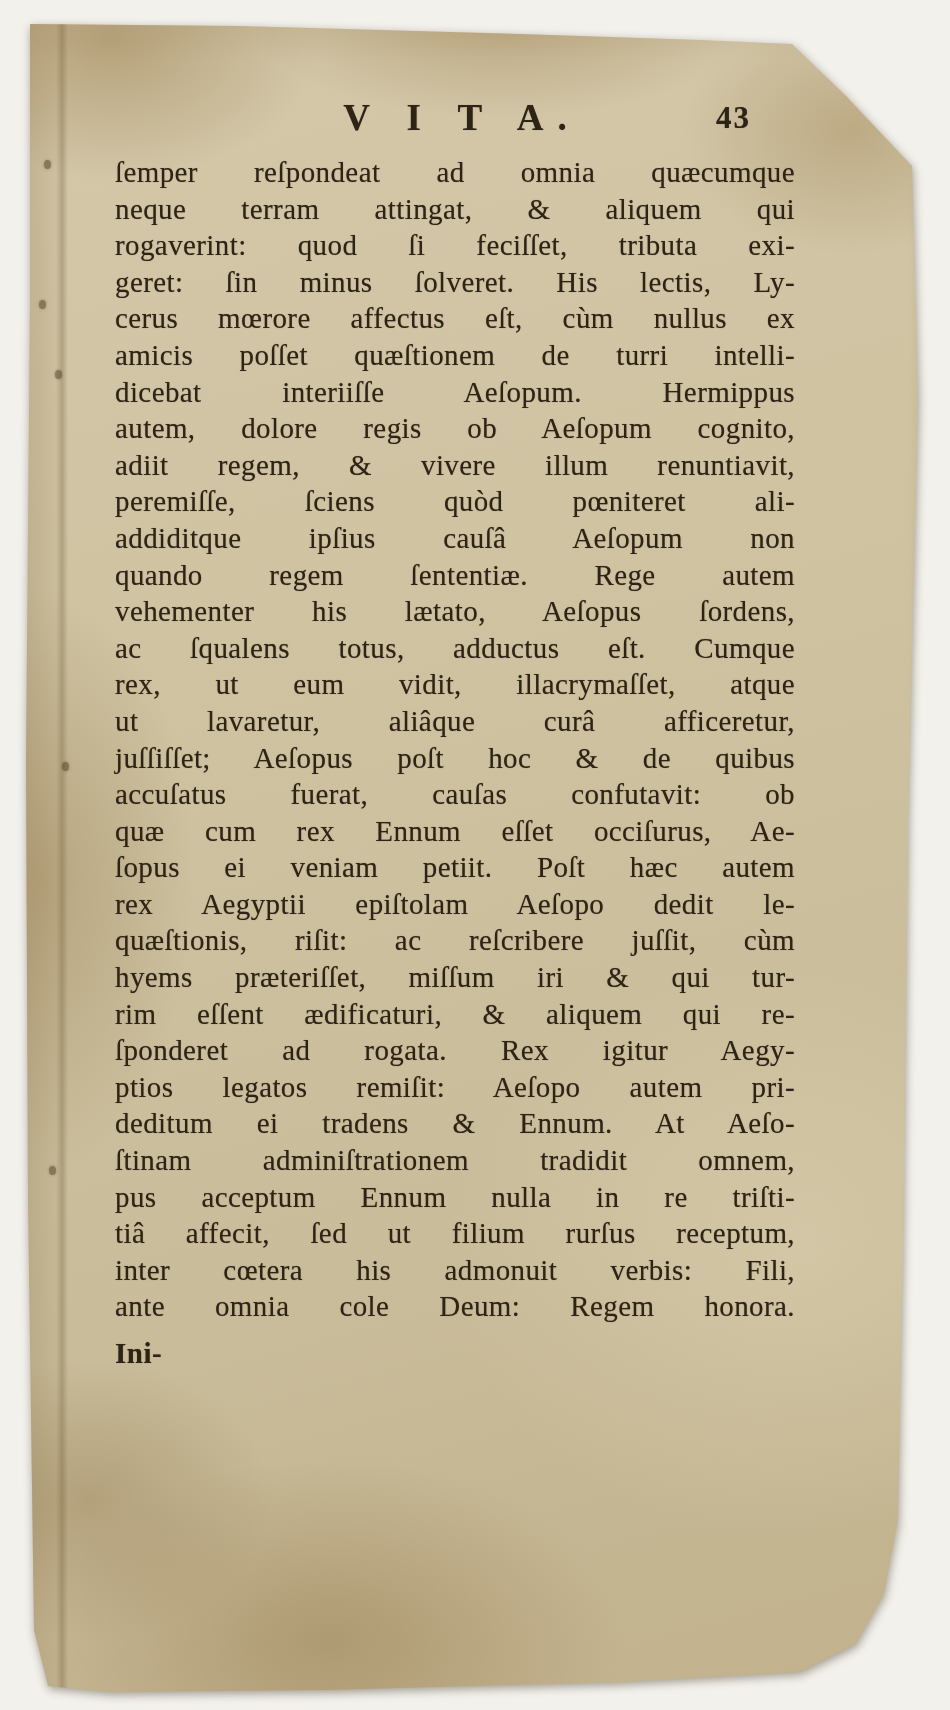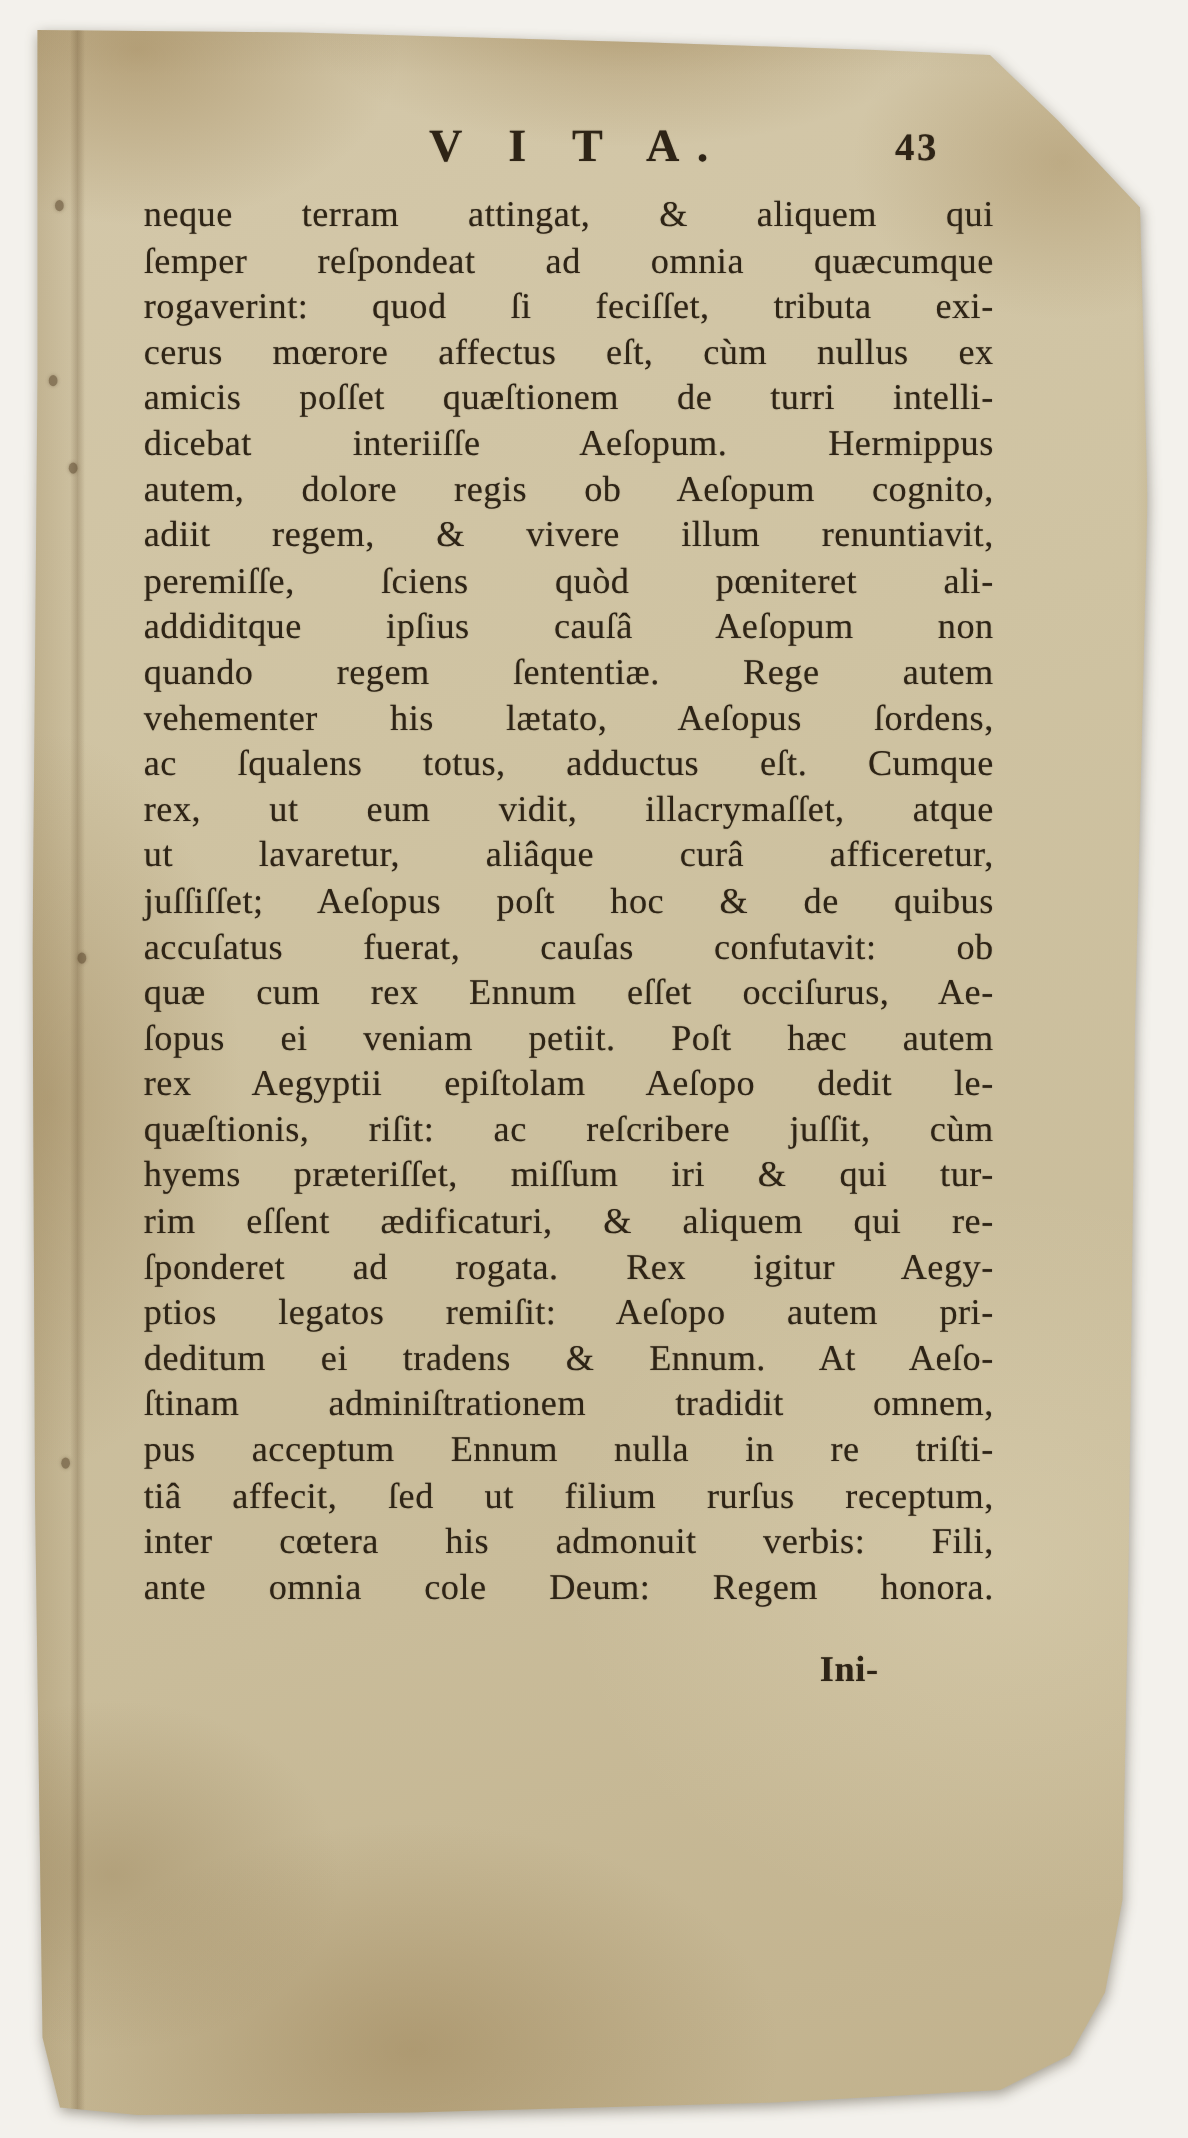--- a/index.html
+++ b/index.html
@@ -73,23 +73,23 @@
   .line{
     font-size:29px;
     line-height:36.6px;
     letter-spacing:0.4px;
     word-spacing:2px;
     text-align:justify;
     text-align-last:justify;
     white-space:normal;
   }
   .catchword-row{
-    text-align:right;
+    text-align:left;
     padding-right:92px;
-    margin-top:32px;
+    margin-top:12px;
   }
   .catchword{
     font-size:29px;font-weight:bold;letter-spacing:0.5px;
   }
 </style>
 </head>
 <body>
 
 <div class="paper-shadow">
   <div class="paper">
@@ -100,23 +100,24 @@
     <div class="hole h4"></div>
     <div class="hole h5"></div>
 
     <div class="content">
       <div class="page-header">
         <span class="title">V I T A.</span>
         <span class="pagenum">43</span>
       </div>
 
       <div class="body-text">
+          <div class="line">ſemper reſpondeat ad omnia quæcumque</div>
           <div class="line">neque terram attingat, &amp; aliquem qui</div>
-          <div class="line">ſemper reſpondeat ad omnia quæcumque</div>
           <div class="line">rogaverint: quod ſi feciſſet, tributa exi-</div>
+          <div class="line">geret: ſin minus ſolveret. His lectis, Ly-</div>
           <div class="line">cerus mœrore affectus eſt, cùm nullus ex</div>
           <div class="line">amicis poſſet quæſtionem de turri intelli-</div>
           <div class="line">dicebat interiiſſe Aeſopum. Hermippus</div>
           <div class="line">autem, dolore regis ob Aeſopum cognito,</div>
           <div class="line">adiit regem, &amp; vivere illum renuntiavit,</div>
           <div class="line">peremiſſe, ſciens quòd pœniteret ali-</div>
           <div class="line">addiditque ipſius cauſâ Aeſopum non</div>
           <div class="line">quando regem ſententiæ. Rege autem</div>
           <div class="line">vehementer his lætato, Aeſopus ſordens,</div>
           <div class="line">ac ſqualens totus, adductus eſt. Cumque</div>

